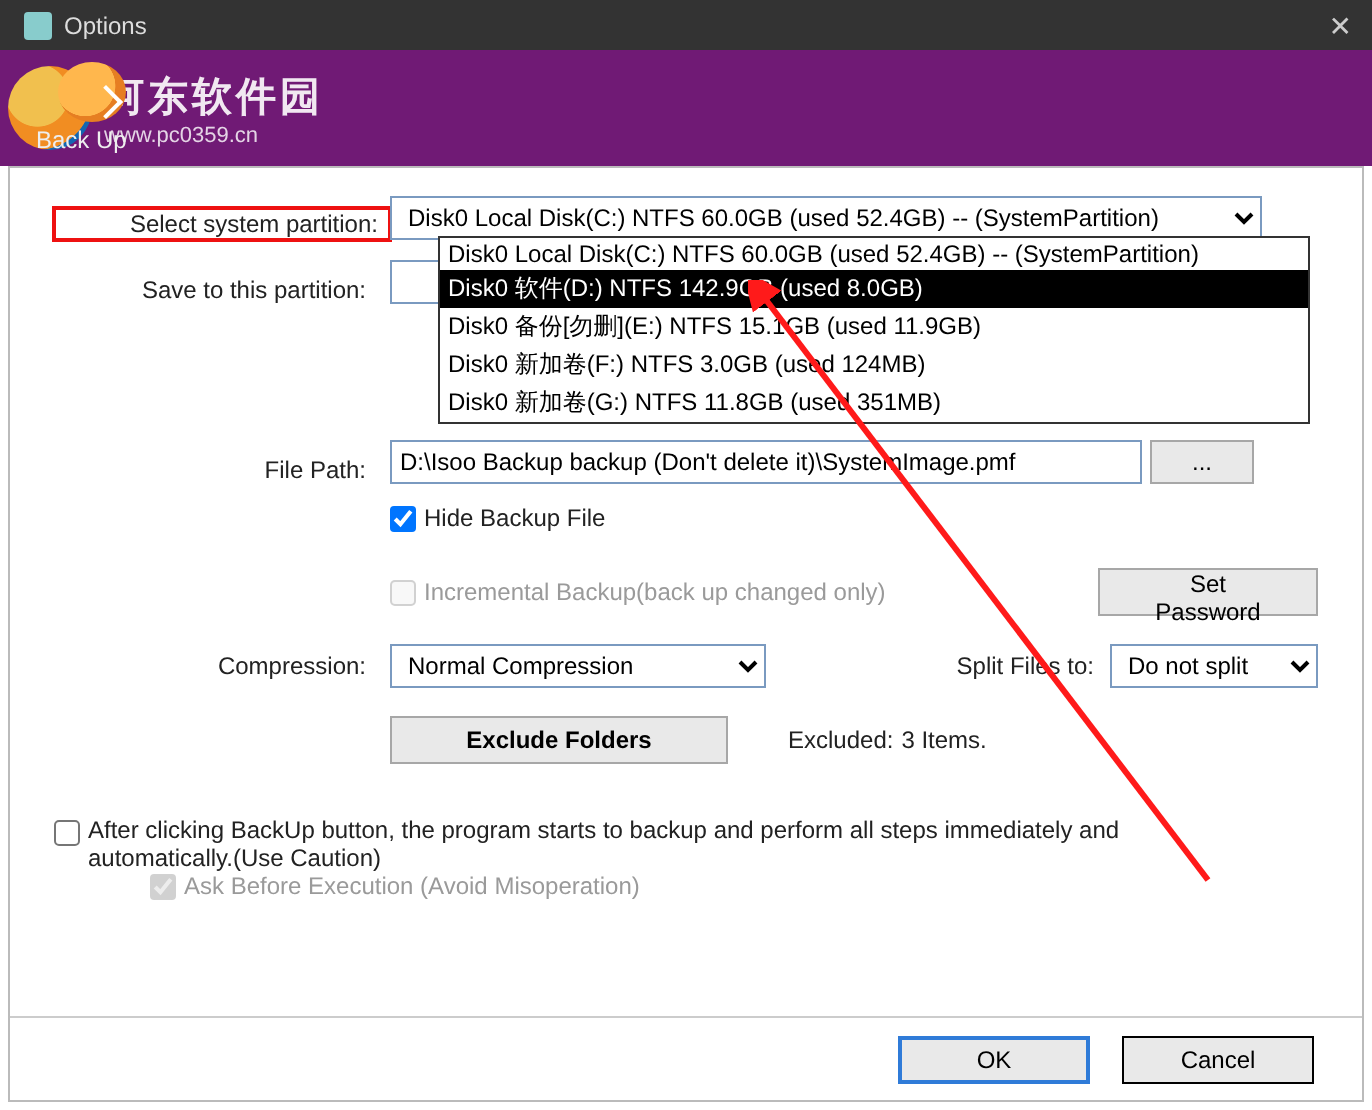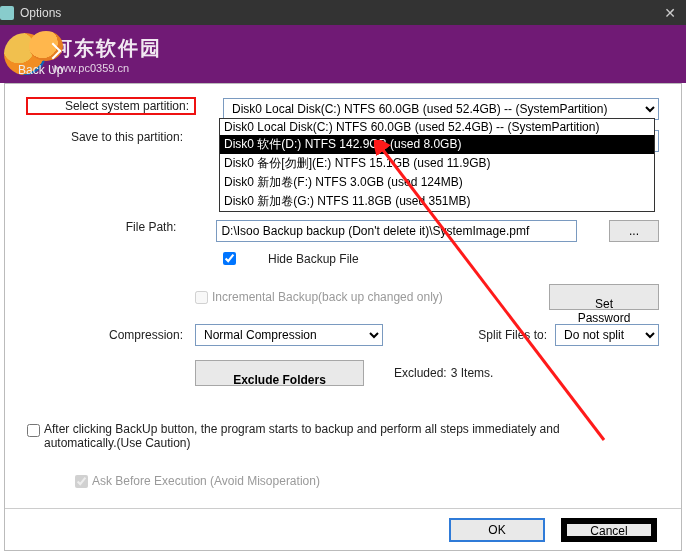--- a/index.html
+++ b/index.html
@@ -1,65 +1,65 @@
 <!DOCTYPE html>
 <html><head>
 <meta charset="utf-8">
 <style>
 * { box-sizing: border-box; margin: 0; padding: 0; font-family: "Microsoft YaHei", Tahoma, sans-serif; }
 body { width: 686px; height: 555px; background: #fff; position: relative; overflow: hidden; }
 
-.titlebar { height: 25px; background: #333; color: #ddd; display: flex; align-items: center; padding: 0 0; font-size: 12px; position: relative; }
+.titlebar { height: 25px; background: #333; color: #ddd; display: flex; align-items: center; padding: 0 12px; font-size: 12px; position: relative; }
 .titlebar .title-icon { width: 14px; height: 14px; background: #8cc; border-radius: 2px; margin-right: 6px; }
 .titlebar .close { position: absolute; right: 10px; color: #ccc; font-size: 14px; cursor: pointer; }
 
 .toolbar { height: 58px; background: #701a75; position: relative; }
 .watermark { position: absolute; left: 0; top: 0; height: 58px; display: flex; align-items: center; opacity: 0.9; }
 .wm-logo { width: 42px; height: 42px; border-radius: 50%; background: radial-gradient(circle at 35% 35%, #ffd24a 0 40%, #ff9a1a 41% 70%, #0a6fb8 71% 100%); margin-left: 4px; }
 .wm-text { margin-left: 6px; }
 .wm-cn { color: #fff; font-size: 20px; font-weight: bold; letter-spacing: 2px; }
 .wm-url { color: #fff; font-size: 11px; opacity: 0.9; }
 .backup-btn { position: absolute; left: 18px; top: 6px; width: 56px; text-align: left; color: #eee; font-size: 12px; }
 .backup-icon { width: 34px; height: 30px; margin: 0 auto 2px; border-radius: 50%; background: radial-gradient(circle at 40% 40%, #ffb74d 0 55%, #e67e22 56% 100%); position: relative; }
 .backup-icon::after { content: ""; position: absolute; right: 4px; bottom: 4px; width: 10px; height: 10px; border: 2px solid #fff; border-left: none; border-top: none; transform: rotate(-45deg); }
 
 .content { position: absolute; left: 4px; top: 83px; right: 4px; bottom: 4px; border: 1px solid #bbb; background: #fff; }
 .form { padding: 14px 22px; font-size: 12px; color: #222; }
-.row { display: flex; align-items: flex-start; margin-bottom: 10px; gap: 28px; }
+.row { display: flex; align-items: flex-end; margin-bottom: 10px; }
 .lbl { width: 168px; text-align: right; padding-right: 12px; }
 .lbl.hl { outline: 2px solid #e11; outline-offset: -1px; padding: 1px 6px 1px 0; width: 168px; }
 select, input[type=text] { border: 1px solid #7a9ac0; background: #fff; font-size: 12px; height: 22px; padding: 0 4px; font-family: inherit; }
 select.sys { width: 436px; }
 select.save { width: 436px; }
 input.path { width: 376px; }
 .browse { width: 52px; height: 22px; margin-left: 4px; border: 1px solid #a7a7a7; background: #e9e9e9; font-size: 12px; cursor: pointer; }
 .chk { margin-right: 4px; vertical-align: middle; }
 .disabled-txt { color: #9a9a9a; }
 .mid-row { display: flex; align-items: center; margin: 8px 0; }
-.btn { height: 24px; padding: 12px 18px; border: 1px solid #a7a7a7; background: #e9e9e9; font-size: 12px; cursor: pointer; }
+.btn { height: 24px; padding: 0 18px; border: 1px solid #a7a7a7; background: #e9e9e9; font-size: 12px; cursor: pointer; }
 .btn.pwd { width: 110px; }
 .btn.excl { width: 169px; font-weight: bold; }
 select.comp { width: 188px; }
 select.split { width: 104px; }
 .excl-row { display: flex; align-items: center; margin: 14px 0 6px; }
-.big-row { display: flex; align-items: flex-start; margin-top: 36px; }
+.big-row { display: flex; align-items: flex-start; margin-top: 26px; }
 .big-row .chk { margin-top: 2px; }
-.ask-row { margin-left: 48px; margin-top: 24px; display: flex; align-items: center; }
+.ask-row { margin-left: 48px; margin-top: 0; display: flex; align-items: center; }
 
 
 .dropdown-list { position: absolute; left: 219px; top: 118px; width: 436px; border: 1px solid #333; background: #fff; font-size: 12px; z-index: 10; }
 .dropdown-list .opt { padding: 1px 4px; white-space: nowrap; overflow: hidden; }
 .dropdown-list .opt.sel { background: #000000; color: #fff; }
 
 
 .arrow { position: absolute; left: 374px; top: 140px; width: 240px; height: 310px; pointer-events: none; z-index: 20; }
 
 .footer { position: absolute; left: 0; right: 0; bottom: 0; height: 42px; border-top: 1px solid #ccc; display: flex; justify-content: flex-end; align-items: center; gap: 16px; padding-right: 24px; background: #fff; }
 .footer .ok { width: 96px; height: 24px; border: 2px solid #2f7bd8; background: #e9e9e9; font-size: 12px; cursor: pointer; }
-.footer .cancel { width: 96px; height: 24px; border: 6px solid #000000; background: #e9e9e9; font-size: 12px; cursor: pointer; }
+.footer .cancel { width: 96px; height: 24px; border: 1px solid #000000; background: #e9e9e9; font-size: 12px; cursor: pointer; }
 </style>
 </head>
 <body>
 
 <div class="titlebar">
   <div class="title-icon"></div>
   <span>Options</span>
   <span class="close">✕</span>
 </div>
 

